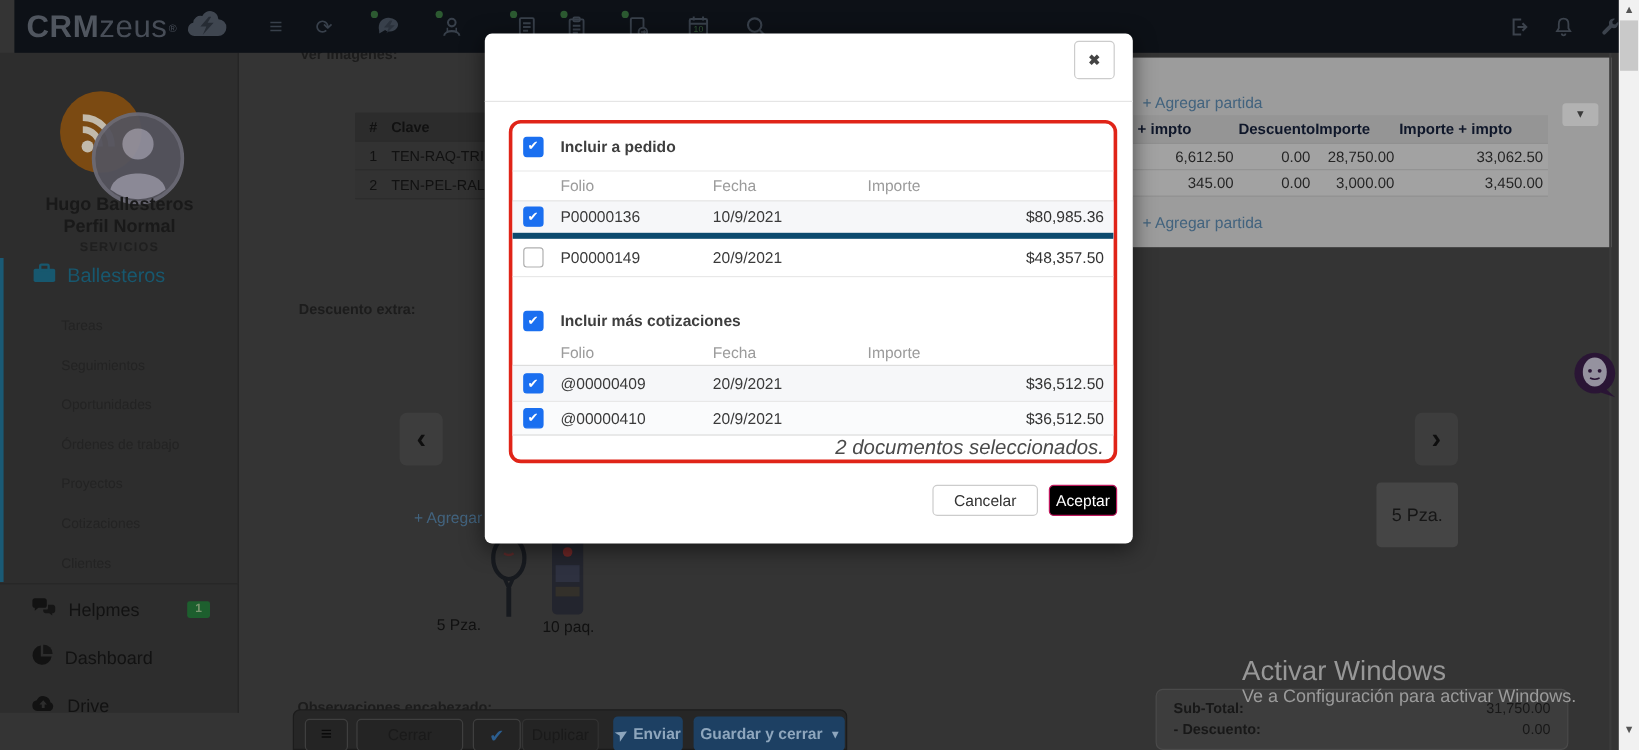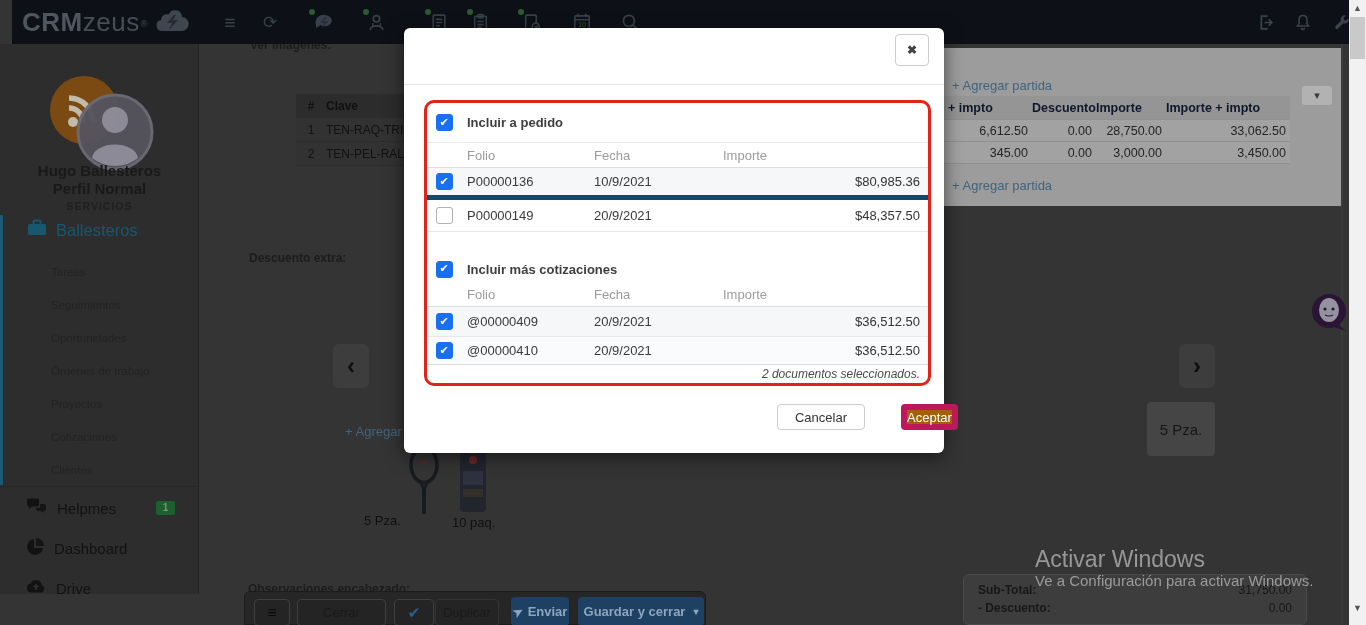--- a/index.html
+++ b/index.html
@@ -81,24 +81,24 @@
   .cbcell { width:35px; display:flex; justify-content:center; }
   .cb { width:17px; height:17px; border:1.5px solid #b0b0b0; border-radius:3px; background:#fff; cursor:pointer; position:relative; }
   .cb.checked { background:#1a6ff0; border-color:#1a6ff0; }
   .cb.checked::after { content:"✔"; position:absolute; left:2.5px; top:0.5px; color:#fff; font-size:11px; }
   .glabel { font-size:13px; font-weight:bold; color:#3e3e3e; }
   .colf { width:127px; font-size:13px; color:#3a3a3a; }
   .cold { width:129px; font-size:13px; color:#3a3a3a; }
   .coli { flex:1; text-align:right; padding-right:8px; font-size:13px; color:#333; }
   .coli-h { flex:1; text-align:left; }
   .mhead { color:#9b9b9b !important; font-weight:normal; }
-  .m-note { font-style:italic; font-size:12px; color:#4a4a4a; }
+  .m-note { font-style:italic; font-size:17px; color:#4a4a4a; }
   .m-btn { position:absolute; top:376px; height:26px; border-radius:4px; font-size:13px; display:flex; align-items:center; justify-content:center; cursor:pointer; }
   .btn-cancel { left:373px; width:88px; background:#fff; border:1px solid #ccc; color:#333; }
-  .btn-accept { left:470px; width:57px; background:#a16207; border:6px solid #be185d; color:#fff;margin-left:27px; }
+  .btn-accept { left:470px; width:57px; background:#000000; border:1px solid #be185d; color:#fff; }
 </style>
 </head>
 <body>
 
 <div class="abs navbar">
   <div class="abs logo">
     <span class="logo-crm">CRM</span>
       <span class="logo-zeus">zeus</span>
       <span class="logo-reg">®</span>
     <span style="margin-left:6px;">

